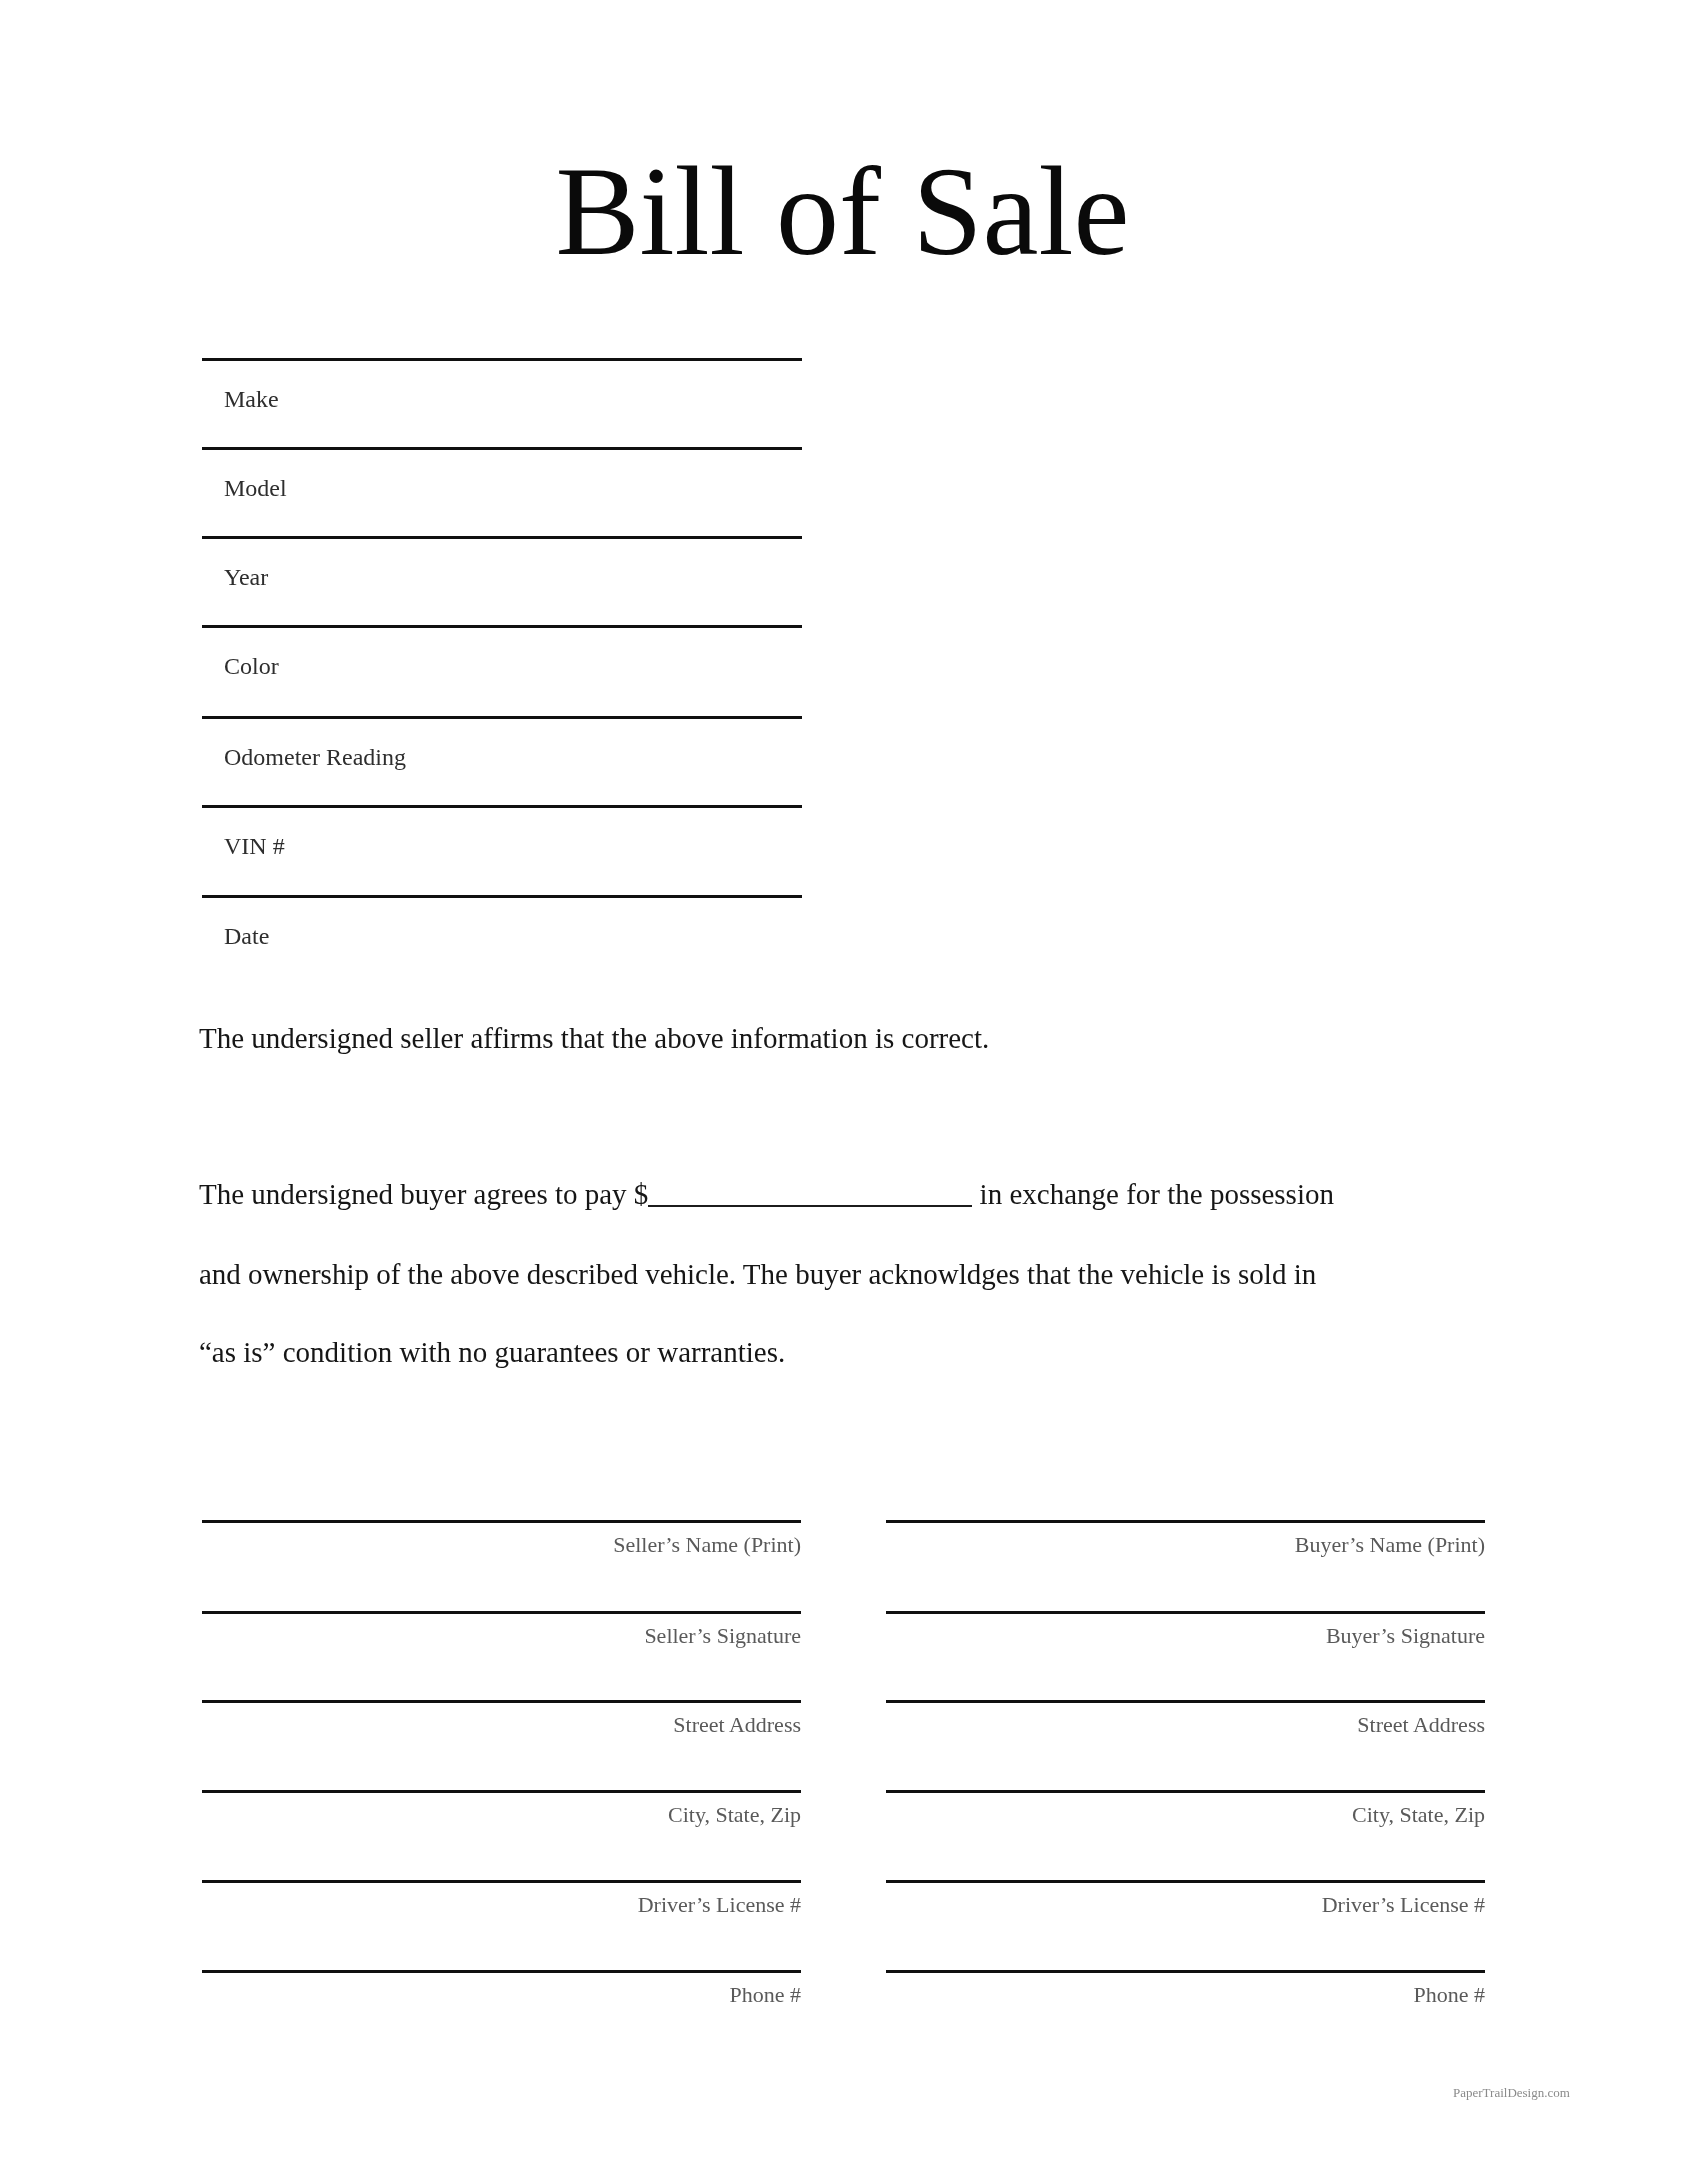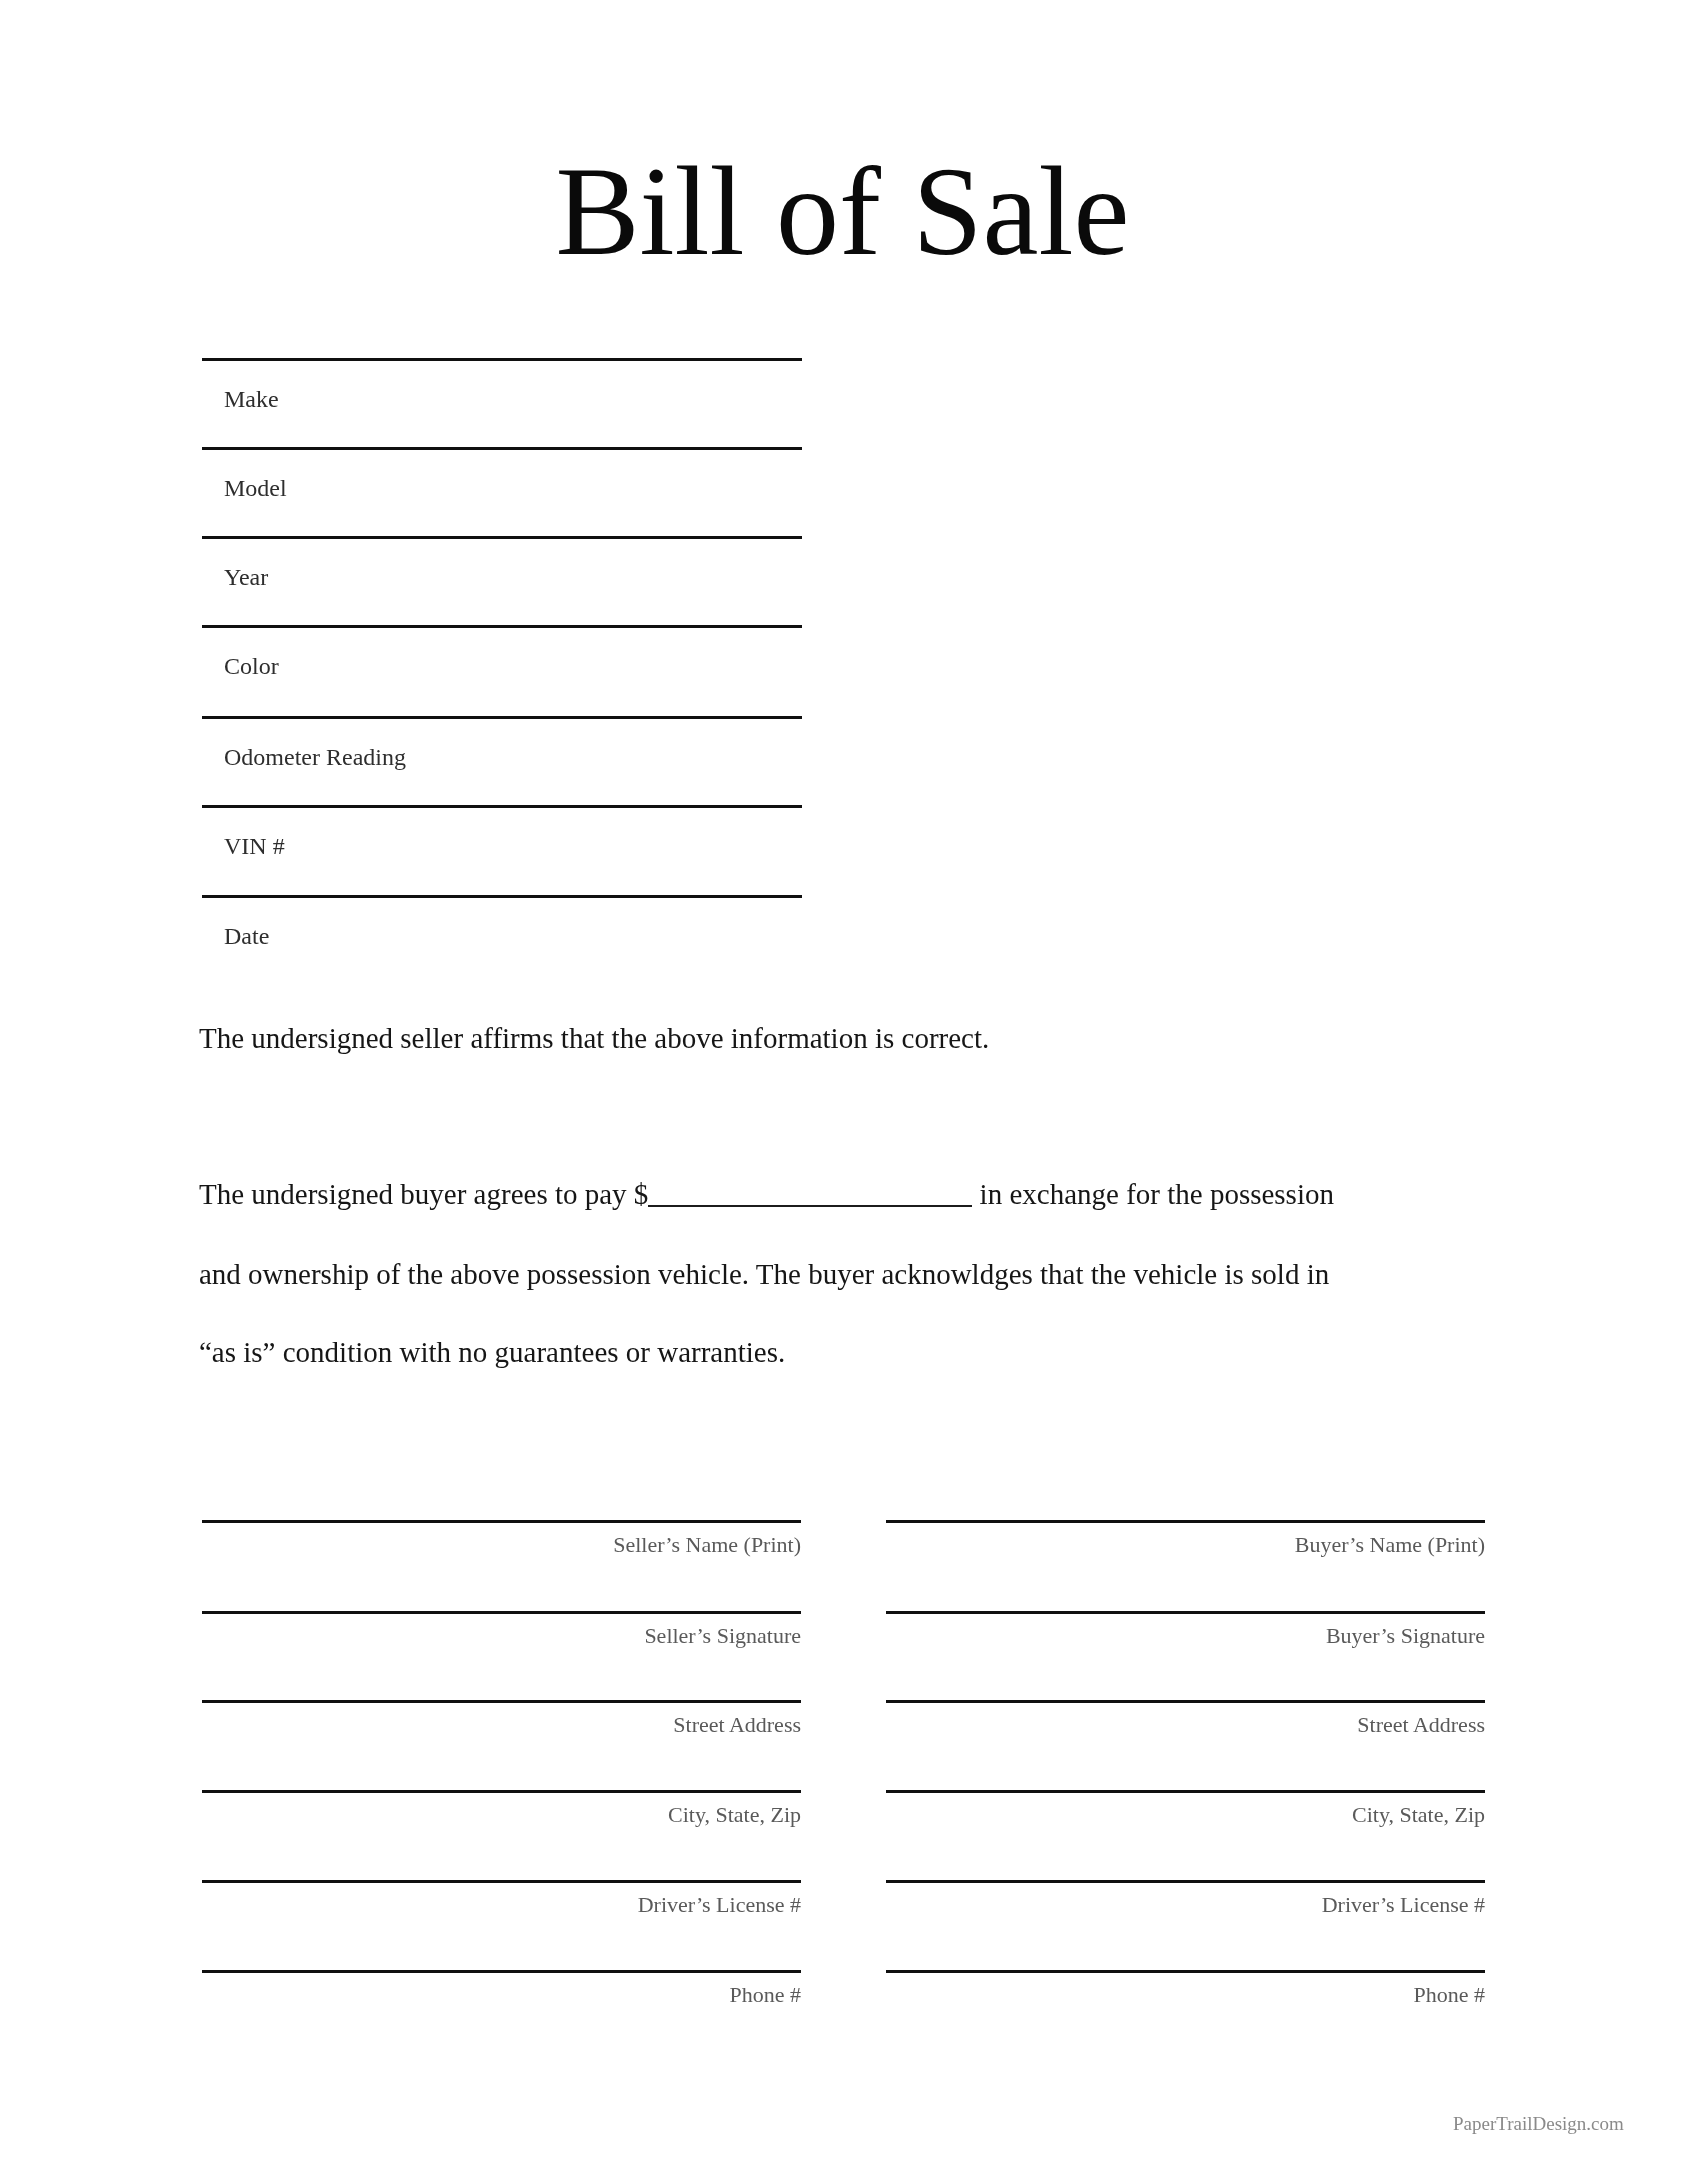--- a/index.html
+++ b/index.html
@@ -76,23 +76,22 @@
     color: #5a5a5a;
     line-height: 1.15;
     text-align: right;
   }
 
   
   .footer-credit {
     position: absolute;
     top: 2085px;
     left: 1453px;
-    font-size: 19px;
+    font-size: 13px;
     color: #8a8a8a;
-    margin-top: 28px;
   }
 </style>
 </head>
 <body>
 
 <div class="page">
 
   <h1 class="title">Bill of Sale</h1>
 
   <div class="vfield" style="top:358px">
@@ -116,21 +115,21 @@
   <div class="vfield" style="top:895px">
     <div class="vlabel">Date</div>
   </div>
 
   <div class="statement" style="top:1020px">The undersigned seller affirms that the above information is correct.</div>
 
   <div class="statement" style="top:1176px">
     <span>The undersigned buyer agrees to pay $</span><span class="blank-line"></span><span> in exchange for the possession</span>
   </div>
 
-  <div class="statement" style="top:1256px">and ownership of the above possession vehicle. The buyer acknowldges that the vehicle is sold in</div>
+  <div class="statement" style="top:1256px">and ownership of the above described vehicle. The buyer acknowldges that the vehicle is sold in</div>
   <div class="statement" style="top:1334px">“as is” condition with no guarantees or warranties.</div>
 
   <div class="sigfield left" style="top:1520px">
     <div class="slabel">Seller’s Name (Print)</div>
   </div>
   <div class="sigfield left" style="top:1611px">
     <div class="slabel">Seller’s Signature</div>
   </div>
   <div class="sigfield left" style="top:1700px">
     <div class="slabel">Street Address</div>

